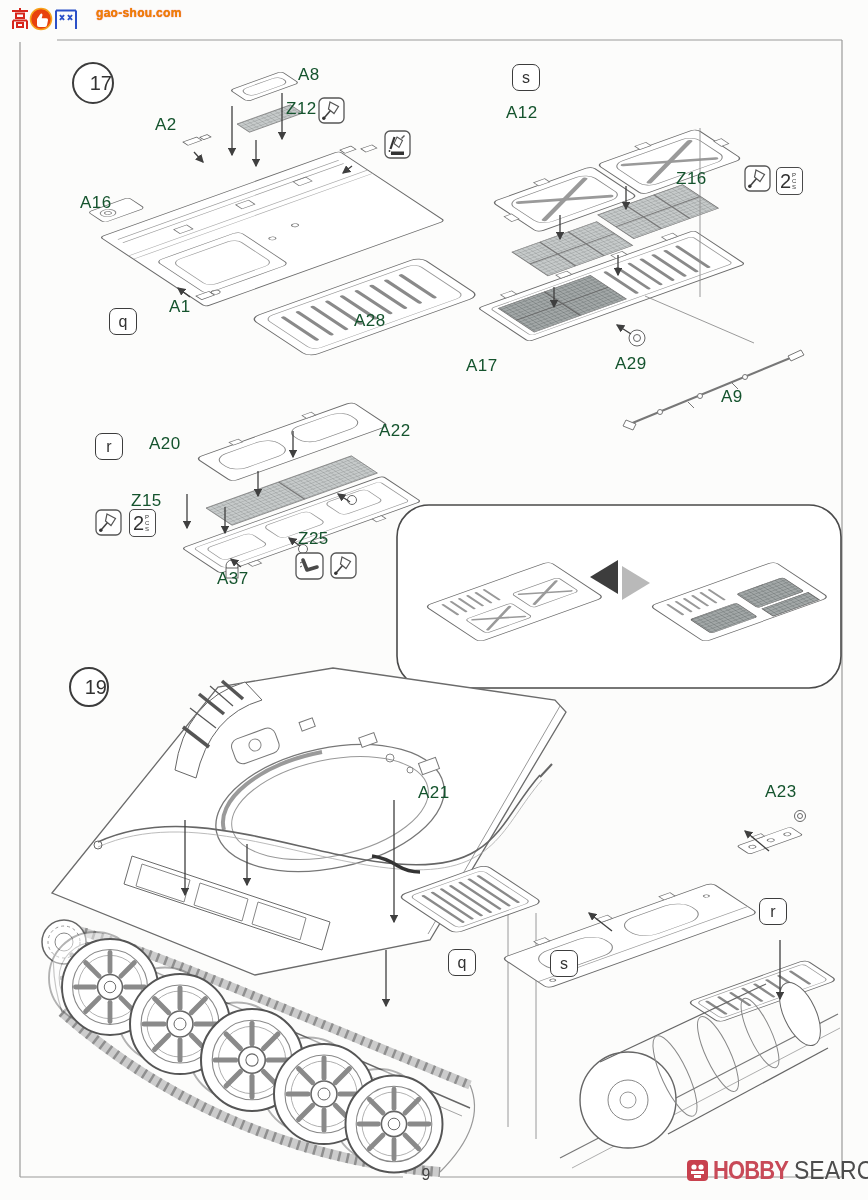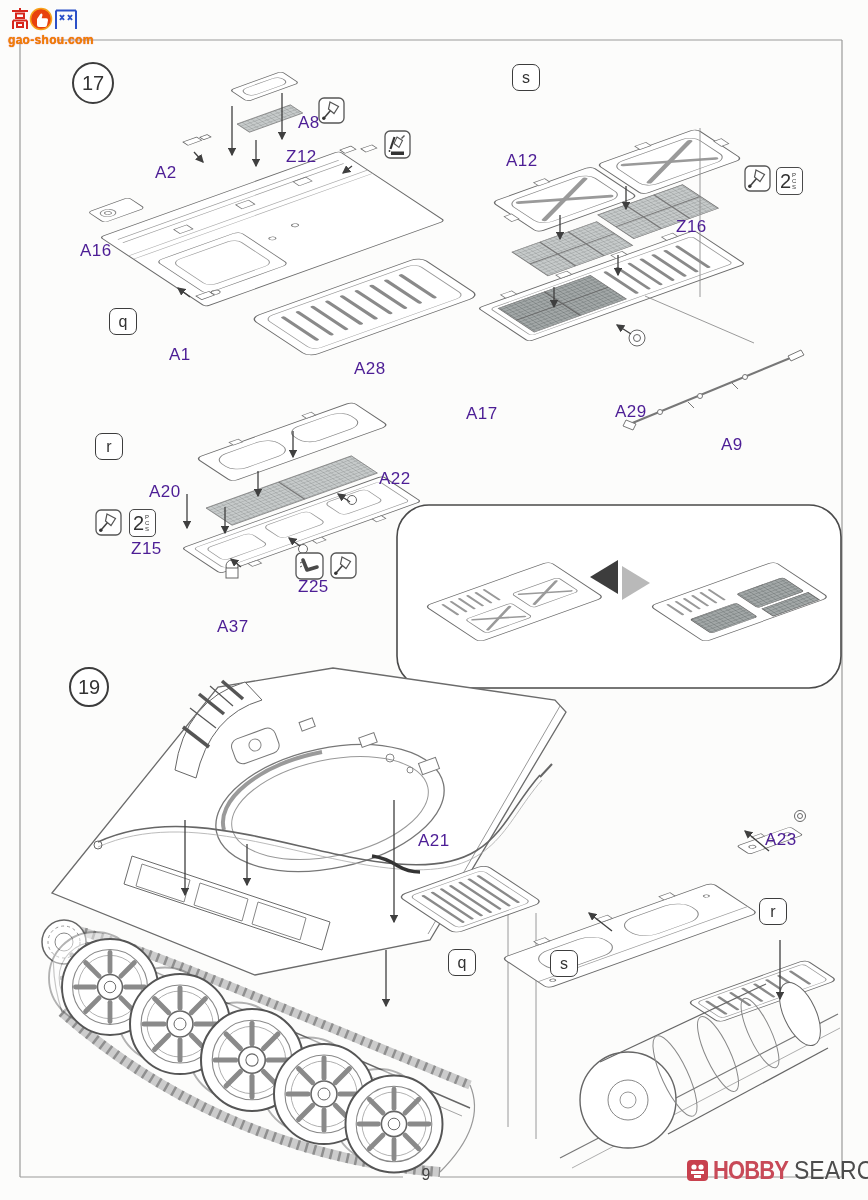--- a/index.html
+++ b/index.html
@@ -1,29 +1,29 @@
 <!DOCTYPE html>
 <html><head>
 <meta charset="utf-8">
 <style>
   html,body{margin:0;padding:0;background:#e8e8e8;}
   .page{position:relative;width:868px;height:1200px;background:#fcfcfb;overflow:hidden;
         font-family:"Liberation Sans",sans-serif;}
-  .lbl{position:absolute;font:17px/1 "Liberation Sans",sans-serif;color:#4c1d95;letter-spacing:.5px;white-space:nowrap;margin-top:48px;}
+  .lbl{position:absolute;font:17px/1 "Liberation Sans",sans-serif;color:#14532d;letter-spacing:.5px;white-space:nowrap;}
   .box{position:absolute;width:26px;height:25px;border:1.8px solid #3c3c3c;border-radius:7px;
        display:flex;align-items:center;justify-content:center;font:16px "Liberation Sans",sans-serif;
        color:#333;background:#fff;}
   .circ{position:absolute;border:2px solid #3c3c3c;border-radius:50%;background:#fff;
-        display:flex;align-items:center;justify-content:center;font:20px "Liberation Sans",sans-serif;color:#333;}
+        display:flex;align-items:center;justify-content:flex-end;font:20px "Liberation Sans",sans-serif;color:#333;}
   .icon{position:absolute;line-height:0;}
   .pcs{position:absolute;width:25px;height:26px;border:1.6px solid #4a4a4a;border-radius:5px;background:#fff;
        display:flex;align-items:center;justify-content:center;gap:1px;}
   .pcs-n{font:20px/1 "Liberation Sans",sans-serif;color:#333;}
   .pcs-u{font:6px/6px "Liberation Sans",sans-serif;color:#333;width:7px;word-break:break-all;}
-  .gslogo{position:absolute;left:8px;top:6px;display:flex;flex-direction:column;align-items:flex-start;}
+  .gslogo{position:absolute;left:8px;top:6px;display:flex;flex-direction:row;align-items:flex-start;}
   .gs-site{font:bold 12px/1.2 "Liberation Sans",sans-serif;color:#f08300;text-shadow:0 0 1px #d7261d;letter-spacing:.3px;}
   .hslogo{position:absolute;left:686px;top:1158px;display:flex;align-items:center;gap:4px;}
   .hs-red{font:bold 25px/1 "Liberation Sans",sans-serif;color:#c84a58;letter-spacing:-1px;transform:scaleX(.88);transform-origin:left;}
   .hs-gray{font:25px/1 "Liberation Sans",sans-serif;color:#4c4c4c;letter-spacing:0;transform:scaleX(.92);transform-origin:left;margin-left:-8px;}
   .pg9{position:absolute;left:412px;top:1166px;font:16px "Liberation Sans",sans-serif;color:#444;width:28px;text-align:center;}
 </style>
 </head>
 <body>
 
 <div class="page">

